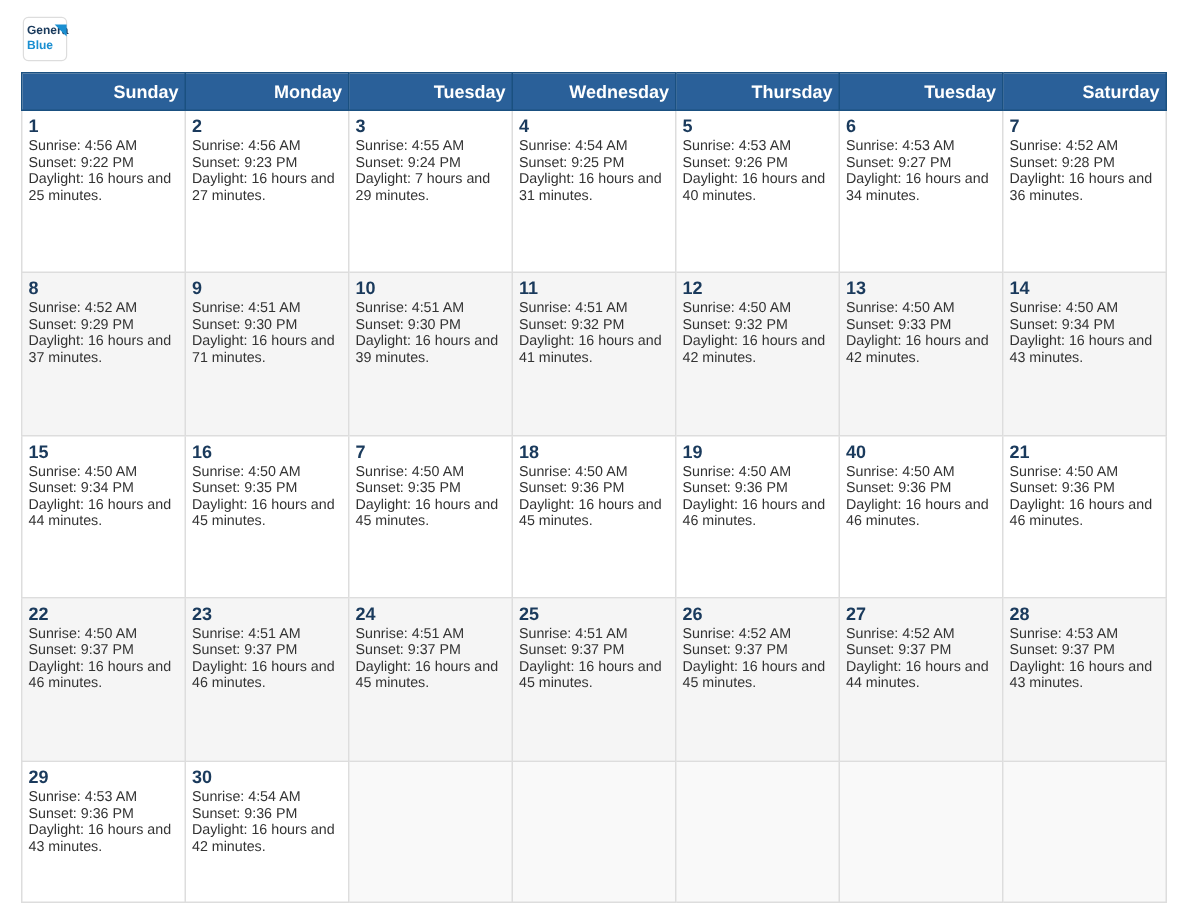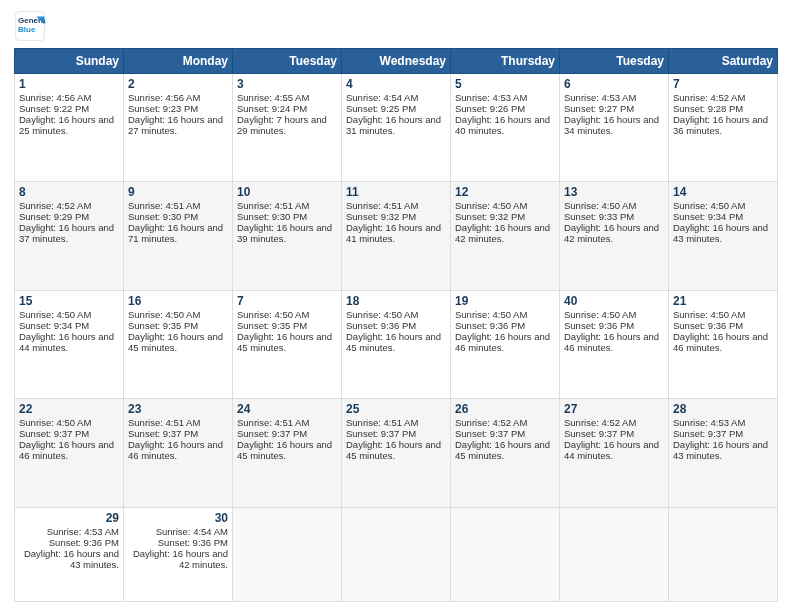--- a/index.html
+++ b/index.html
@@ -77,21 +77,20 @@
       font-weight: bold;
       color: #1a3a5c;
       display: block;
       margin-bottom: 1px;
     }
     .empty-cell {
       background: #f9f9f9 !important;
     }
     .last-row td {
       height: 68px;
-      text-align: right;
     }
   </style>
 </head>
 <body>
 
 <div class="page">
   <div class="header">
     <div class="logo">
       <svg class="logo-icon" viewBox="0 0 40 40">
         <rect x="2" y="2" width="36" height="36" rx="4" fill="#fff" stroke="#ddd" stroke-width="1"></rect>

